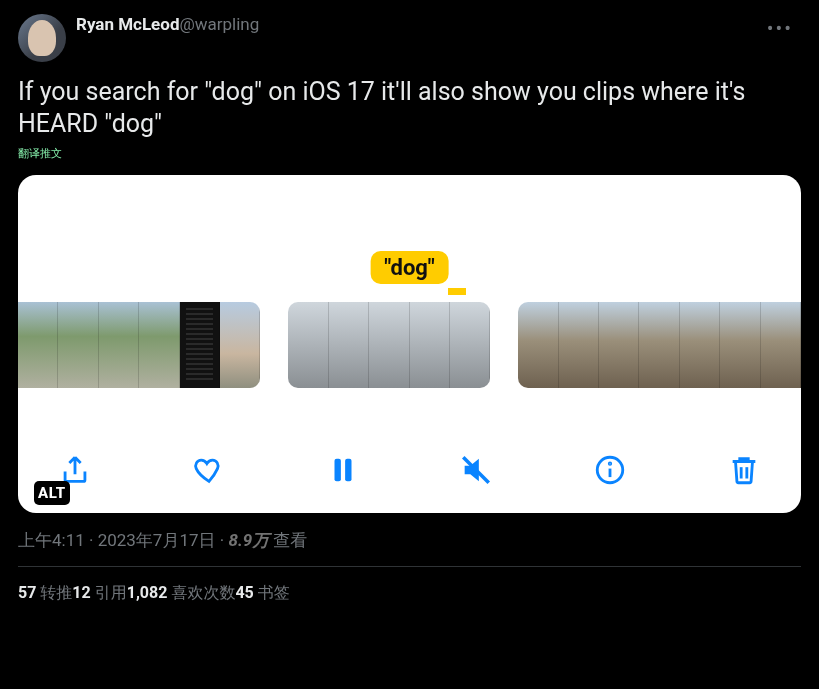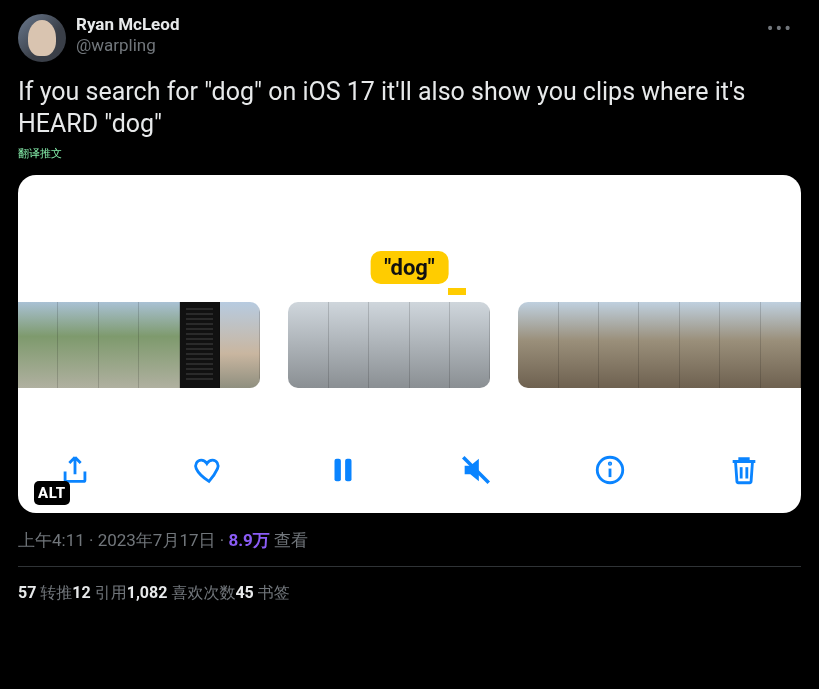--- a/index.html
+++ b/index.html
@@ -29,21 +29,21 @@
     overflow: hidden;
   }
   .avatar::after {
     content: "";
     position: absolute;
     top: 6px; left: 10px;
     width: 28px; height: 36px;
     background: #d9c4b0;
     border-radius: 50% 50% 40% 40%;
   }
-  .names { display:flex; flex-direction:column; line-height:1.25; }
+  .names { display:flex; flex-direction:row; line-height:1.25; }
   .display-name { font-weight:700; font-size:17px; color:#e7e9ea; }
   .handle { font-size:17px; color:#71767b; }
   .more-icon { margin-left:auto; color:#71767b; padding:4px 8px; font-size:20px; letter-spacing:2px; line-height:1; cursor:pointer; }
   .body-text {
     margin-top: 14px;
     font-size: 25px;
     line-height: 1.28;
     color:#e7e9ea;
     font-weight:400;
   }
@@ -156,21 +156,21 @@
     font-weight:800;
     padding: 3px 4px;
     border-radius:5px;
     letter-spacing:0.5px;
   }
   .meta-line {
     margin-top: 16px;
     font-size: 17px;
     color:#71767b;
   }
-  .meta-line .strong { color:#8b5cf6; font-weight:700; }
+  .meta-line .strong { color:#737373; font-weight:700;font-style:italic; }
   .divider {
     margin-top: 14px;
     border:none;
     border-top:1px solid #2f3336;
   }
   .stats {
     display:flex;
     margin-top: 16px;
     font-size:16px;
     color:#71767b;

